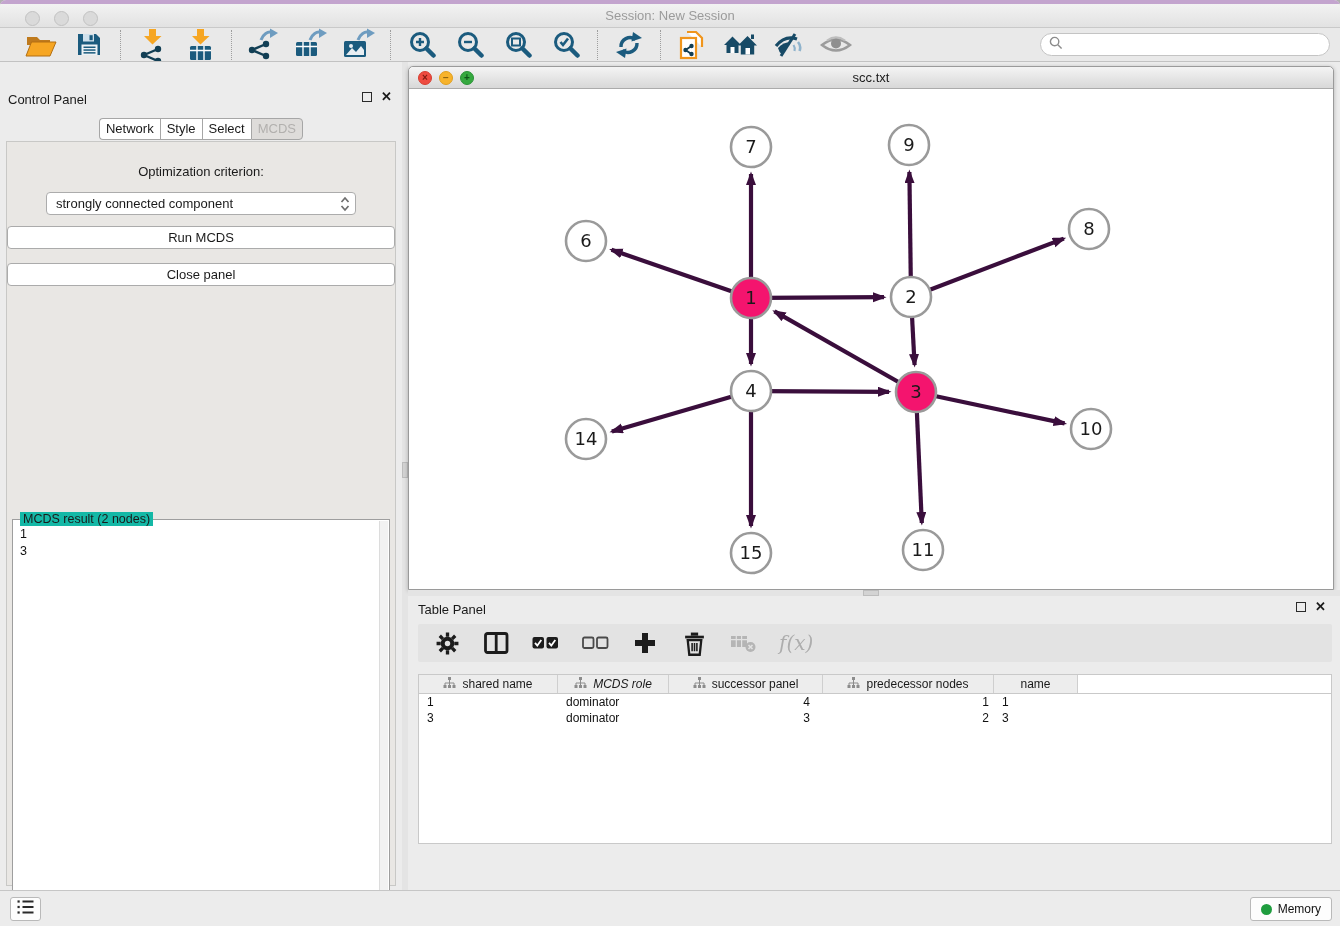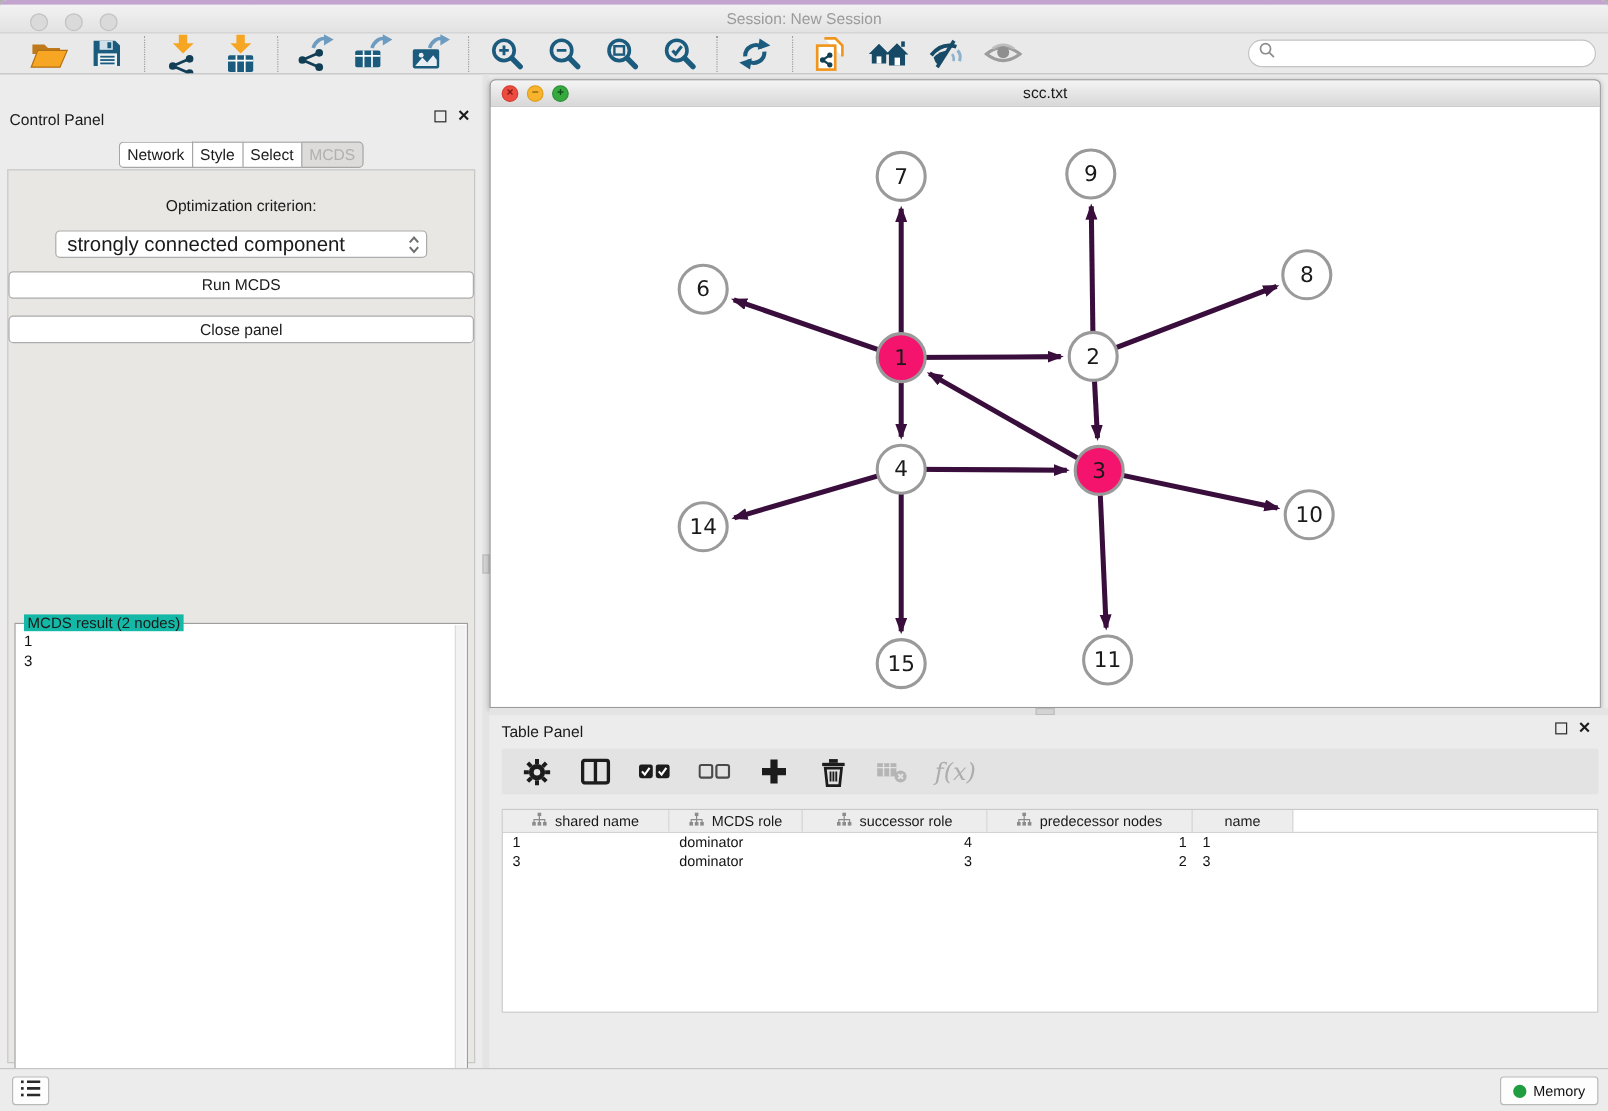--- a/index.html
+++ b/index.html
@@ -36,21 +36,21 @@
   .seg { border:1px solid #A6A6A6; background:#fff; font-size:13px; padding:2px 6px 3px;
          border-right:none; color:#1A1A1A;text-align:center; }
   .seg:first-child { border-radius:4px 0 0 4px; }
   .seg:last-child { border-radius:0 4px 4px 0; border-right:1px solid #A6A6A6; }
   .seg.active { background:#DEDCDA; color:#B2B0AE; }
 
   .cp-content { position:absolute; left:6px; right:6px; top:55px; bottom:4px;
                 border:1px solid #C8C8C6; background:#E9E7E4; }
   .opt-label { text-align:center; margin-top:22px; font-size:13px; color:#1A1A1A; }
   .combo { position:relative; width:310px; height:23px; margin:13px auto 0; background:#fff;
-           border:1px solid #ACACAC; border-radius:4px; font-size:17px; display:flex; align-items:center;
+           border:1px solid #ACACAC; border-radius:4px; font-size:13px; display:flex; align-items:center;
            padding-left:9px; color:#1A1A1A;text-align:center; }
   .combo .stepper { position:absolute; right:4px; top:2px; }
   .btn-row { display:flex; justify-content:center; gap:14px; margin-top:11px;flex-direction:column; }
   .mac-btn { background:#fff; border:1px solid #ABABAB; border-radius:4px; height:23px; padding:0 16px;
              font-size:13px; color:#1A1A1A; font-family:"Liberation Sans",sans-serif; }
 
   .result-box { position:absolute; left:5px; right:5px; top:377px; height:380px;
                 border:1px solid #9E9E9E; background:#fff; }
   .result-legend { position:absolute; top:-8px; left:7px; background:#14b8a6; padding:0 3px;
                    font-size:12.5px; color:#1A1A1A; }
@@ -491,21 +491,21 @@
                 <g fill="#8C8C8C">
                   <rect x="5" y="0" width="3" height="3"></rect>
                   <rect x="0.5" y="8" width="3" height="3"></rect>
                   <rect x="5" y="8" width="3" height="3"></rect>
                   <rect x="9.5" y="8" width="3" height="3"></rect>
                 </g>
                 <path d="M6.5 3v3M2 8V6h9v2M6.5 6v2" stroke="#8C8C8C" fill="none"></path>
               </svg></span>
             <span>shared name</span>
           </div>
-          <div class="tp-hcell" style="width: 111px;">
+          <div class="tp-hcell" style="width: 111px; font-style: italic;">
             <span><svg width="13" height="12" viewBox="0 0 13 12">
                 <g fill="#8C8C8C">
                   <rect x="5" y="0" width="3" height="3"></rect>
                   <rect x="0.5" y="8" width="3" height="3"></rect>
                   <rect x="5" y="8" width="3" height="3"></rect>
                   <rect x="9.5" y="8" width="3" height="3"></rect>
                 </g>
                 <path d="M6.5 3v3M2 8V6h9v2M6.5 6v2" stroke="#8C8C8C" fill="none"></path>
               </svg></span>
             <span>MCDS role</span>
@@ -513,21 +513,21 @@
           <div class="tp-hcell" style="width: 154px;">
             <span><svg width="13" height="12" viewBox="0 0 13 12">
                 <g fill="#8C8C8C">
                   <rect x="5" y="0" width="3" height="3"></rect>
                   <rect x="0.5" y="8" width="3" height="3"></rect>
                   <rect x="5" y="8" width="3" height="3"></rect>
                   <rect x="9.5" y="8" width="3" height="3"></rect>
                 </g>
                 <path d="M6.5 3v3M2 8V6h9v2M6.5 6v2" stroke="#8C8C8C" fill="none"></path>
               </svg></span>
-            <span>successor role</span>
+            <span>successor panel</span>
           </div>
           <div class="tp-hcell" style="width: 171px;">
             <span><svg width="13" height="12" viewBox="0 0 13 12">
                 <g fill="#8C8C8C">
                   <rect x="5" y="0" width="3" height="3"></rect>
                   <rect x="0.5" y="8" width="3" height="3"></rect>
                   <rect x="5" y="8" width="3" height="3"></rect>
                   <rect x="9.5" y="8" width="3" height="3"></rect>
                 </g>
                 <path d="M6.5 3v3M2 8V6h9v2M6.5 6v2" stroke="#8C8C8C" fill="none"></path>

